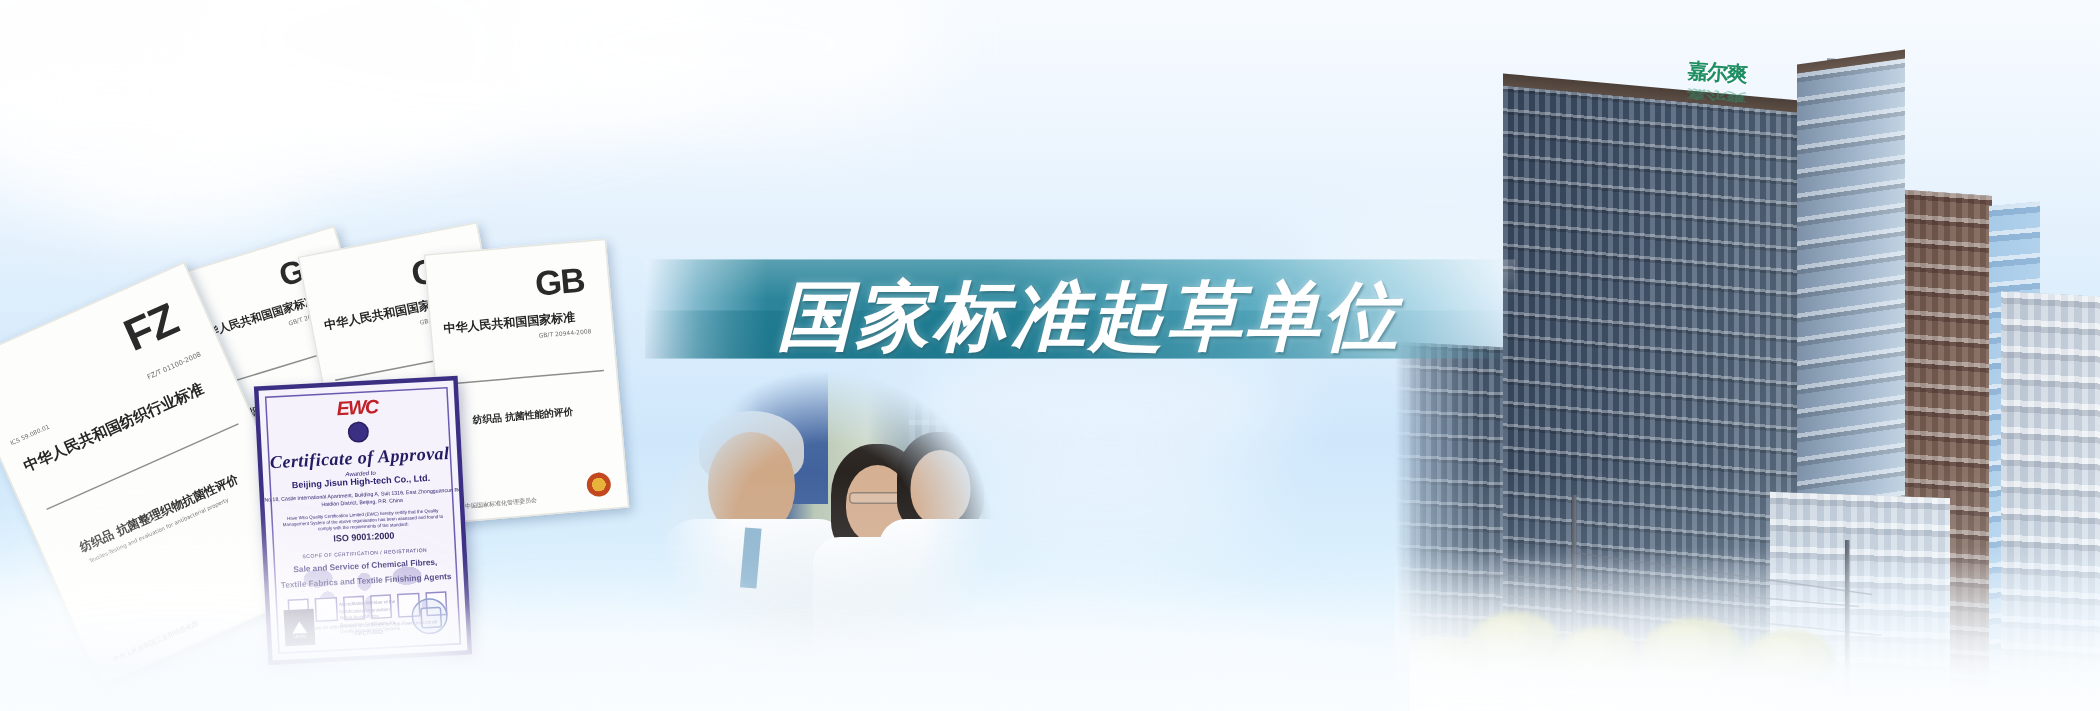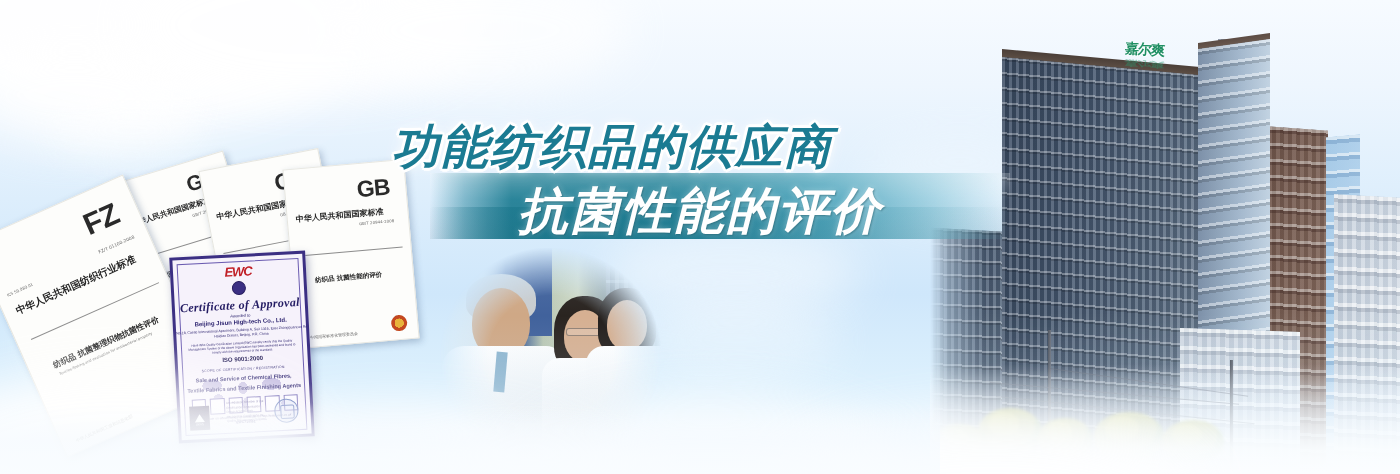--- a/index.html
+++ b/index.html
@@ -475,17 +475,16 @@
     <div class="cloud cl-f"></div>
     <div class="cloud cl-g"></div>
     <div class="cloud cl-h"></div>
     <div class="cloud cl-i"></div>
     <div class="cloud cl-n"></div>
   </div>
   <div id="leftlowfade"></div>
 
   <div id="headline">
     <div class="teal-band"></div>
-    <div class="line1">功能纺织品的供应商</div>
-    <div class="line2">抗菌性能的评价</div>
+    <div class="line2">国家标准起草单位</div>
   </div>
 
 </div>
 
 </body></html>

